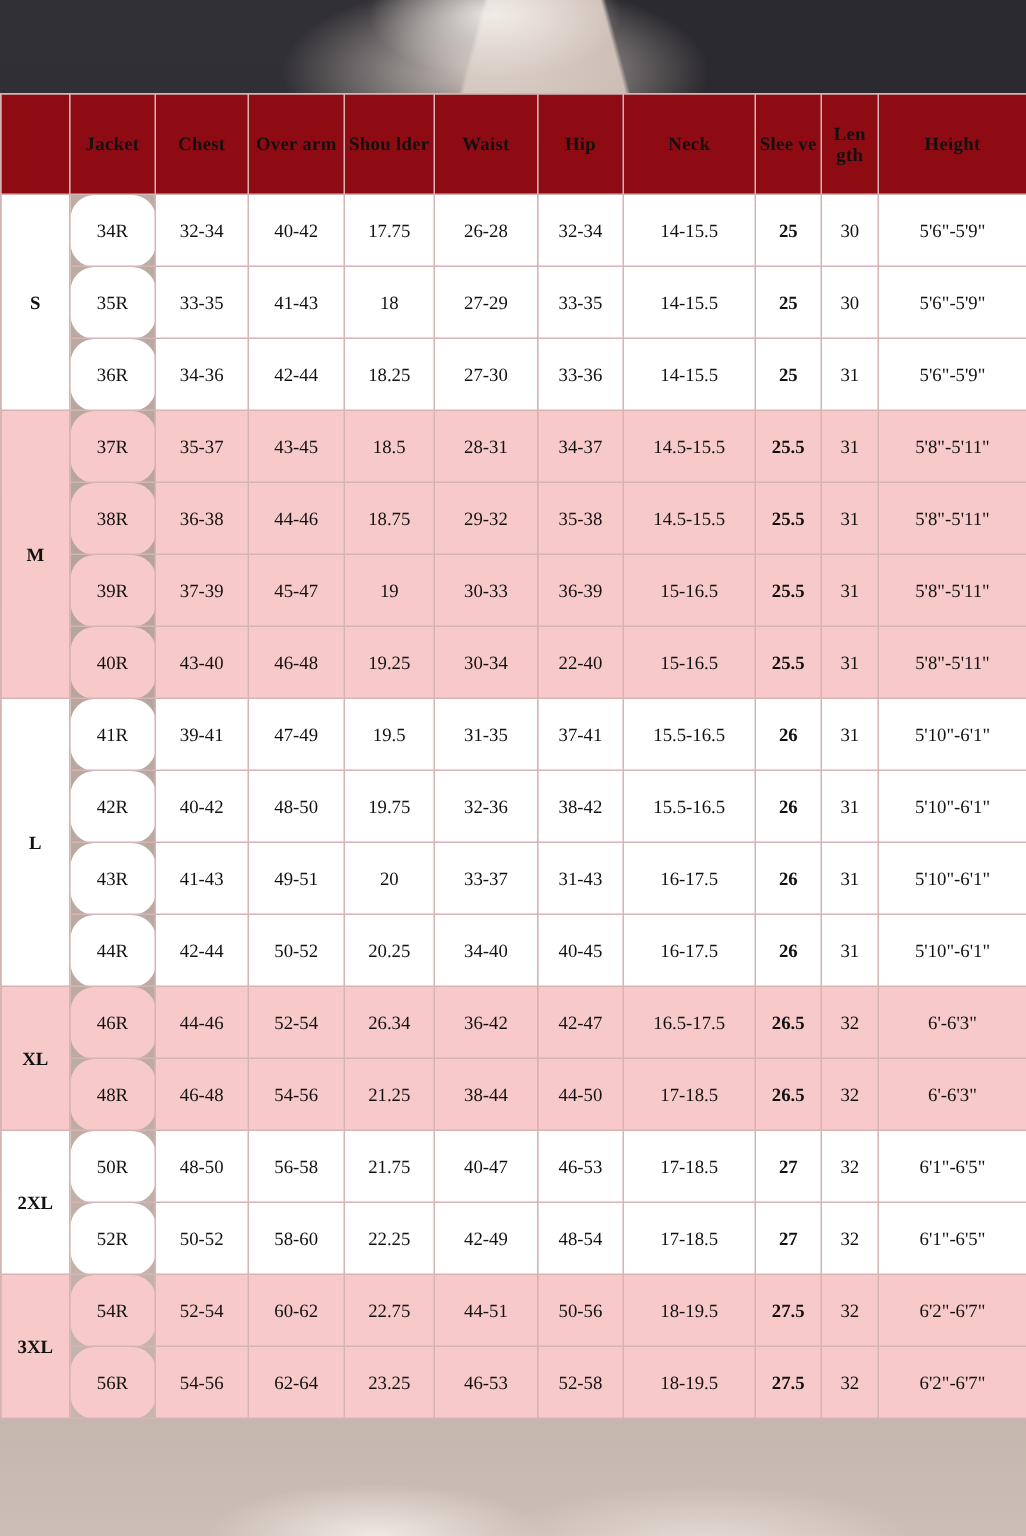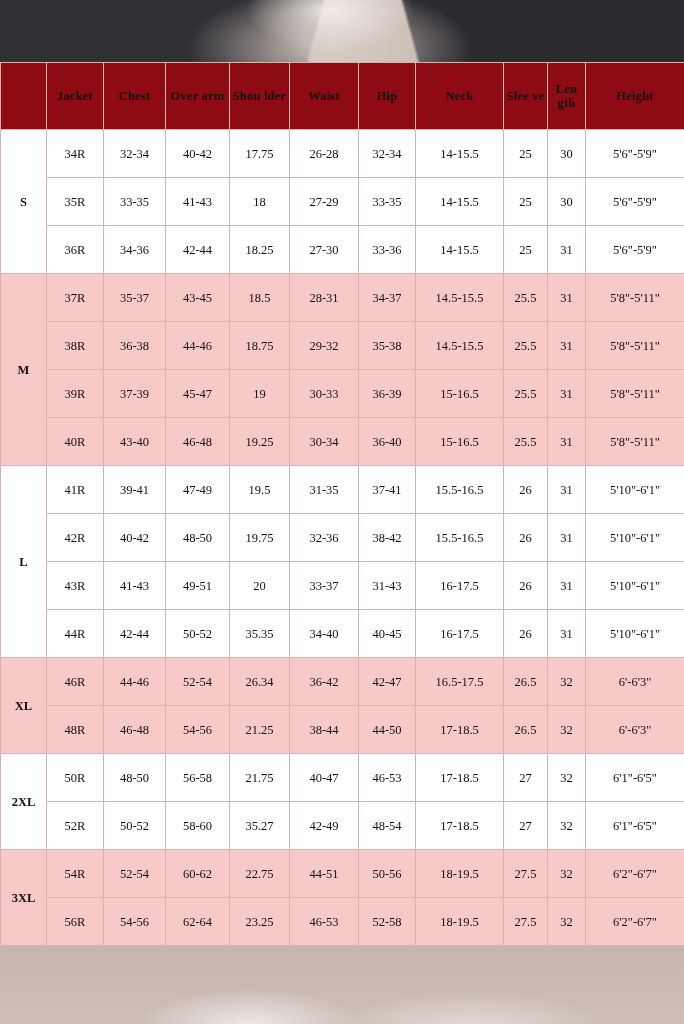--- a/index.html
+++ b/index.html
@@ -77,23 +77,23 @@
     letter-spacing: .2px;
   }
   tbody td { height: 48px; background: #ffffff; }
   tbody tr.tint td { background: #f8c9c9; }
   td.sizecell {
     font-weight: bold;
     font-size: 14.5px;
     background: #ffffff;
   }
   tr.tint td.sizecell { background: #f8c9c9; }
-  td.sleeve { font-weight: normal; font-size: 14px; }
+  td.sleeve { font-weight: bold; font-size: 14px; }
   td.fit { font-size: 12px; }
-  td.jacketnum { font-size: 13px; }
+  td.jacketnum { font-size: 13px; border-radius: 16px; }
 
   
   col.c-size   { width: 46px; }
   col.c-jacket { width: 57px; }
   col.c-chest  { width: 62px; }
   col.c-over   { width: 64px; }
   col.c-shoul  { width: 60px; }
   col.c-waist  { width: 69px; }
   col.c-hip    { width: 57px; }
   col.c-neck   { width: 88px; }
@@ -212,21 +212,21 @@
             <td class="sleeve">25.5</td>
             <td>31</td>
             <td class="fit">5'8"-5'11"</td>
           </tr>
           <tr class="tint">
             <td class="jacketnum">40R</td>
             <td>43-40</td>
             <td>46-48</td>
             <td>19.25</td>
             <td>30-34</td>
-            <td>36-40</td>
+            <td>22-40</td>
             <td>15-16.5</td>
             <td class="sleeve">25.5</td>
             <td>31</td>
             <td class="fit">5'8"-5'11"</td>
           </tr>
           <tr>
             <td class="sizecell" rowspan="4">L</td>
             <td class="jacketnum">41R</td>
             <td>39-41</td>
             <td>47-49</td>
@@ -259,21 +259,21 @@
             <td>31-43</td>
             <td>16-17.5</td>
             <td class="sleeve">26</td>
             <td>31</td>
             <td class="fit">5'10"-6'1"</td>
           </tr>
           <tr>
             <td class="jacketnum">44R</td>
             <td>42-44</td>
             <td>50-52</td>
-            <td>35.35</td>
+            <td>20.25</td>
             <td>34-40</td>
             <td>40-45</td>
             <td>16-17.5</td>
             <td class="sleeve">26</td>
             <td>31</td>
             <td class="fit">5'10"-6'1"</td>
           </tr>
           <tr class="tint">
             <td class="sizecell" rowspan="2">XL</td>
             <td class="jacketnum">46R</td>
@@ -309,21 +309,21 @@
             <td>46-53</td>
             <td>17-18.5</td>
             <td class="sleeve">27</td>
             <td>32</td>
             <td class="fit">6'1"-6'5"</td>
           </tr>
           <tr>
             <td class="jacketnum">52R</td>
             <td>50-52</td>
             <td>58-60</td>
-            <td>35.27</td>
+            <td>22.25</td>
             <td>42-49</td>
             <td>48-54</td>
             <td>17-18.5</td>
             <td class="sleeve">27</td>
             <td>32</td>
             <td class="fit">6'1"-6'5"</td>
           </tr>
           <tr class="tint">
             <td class="sizecell" rowspan="2">3XL</td>
             <td class="jacketnum">54R</td>

